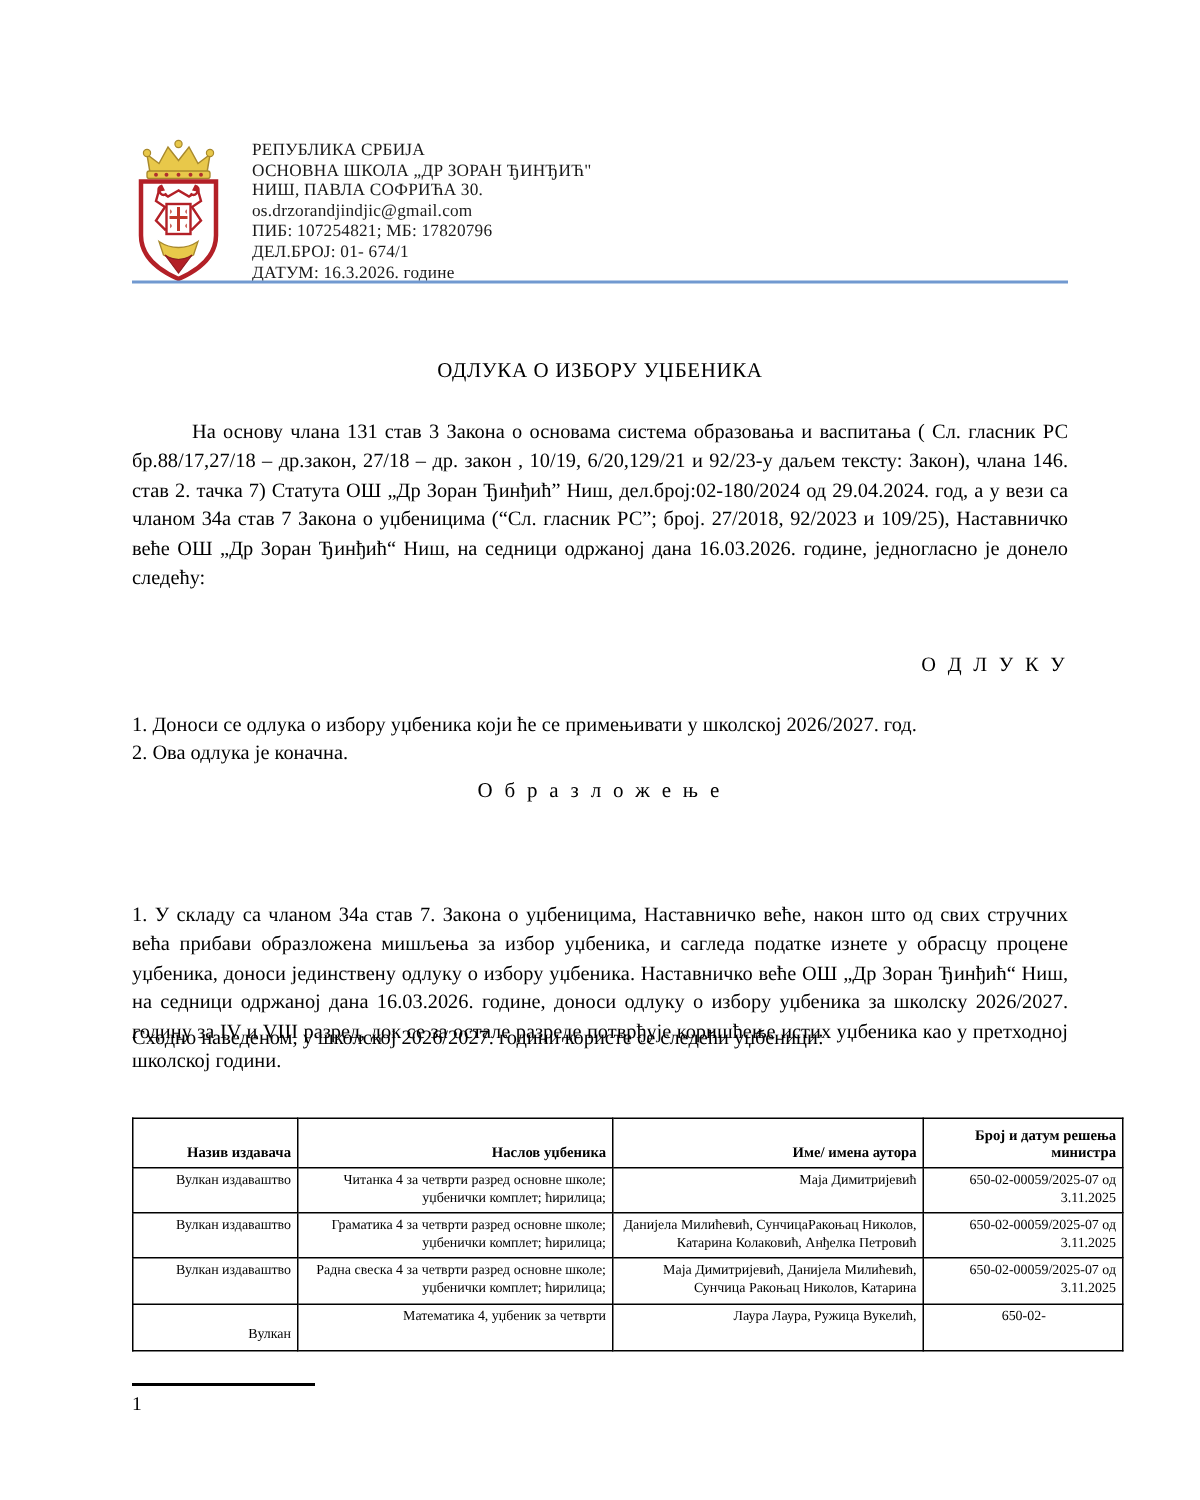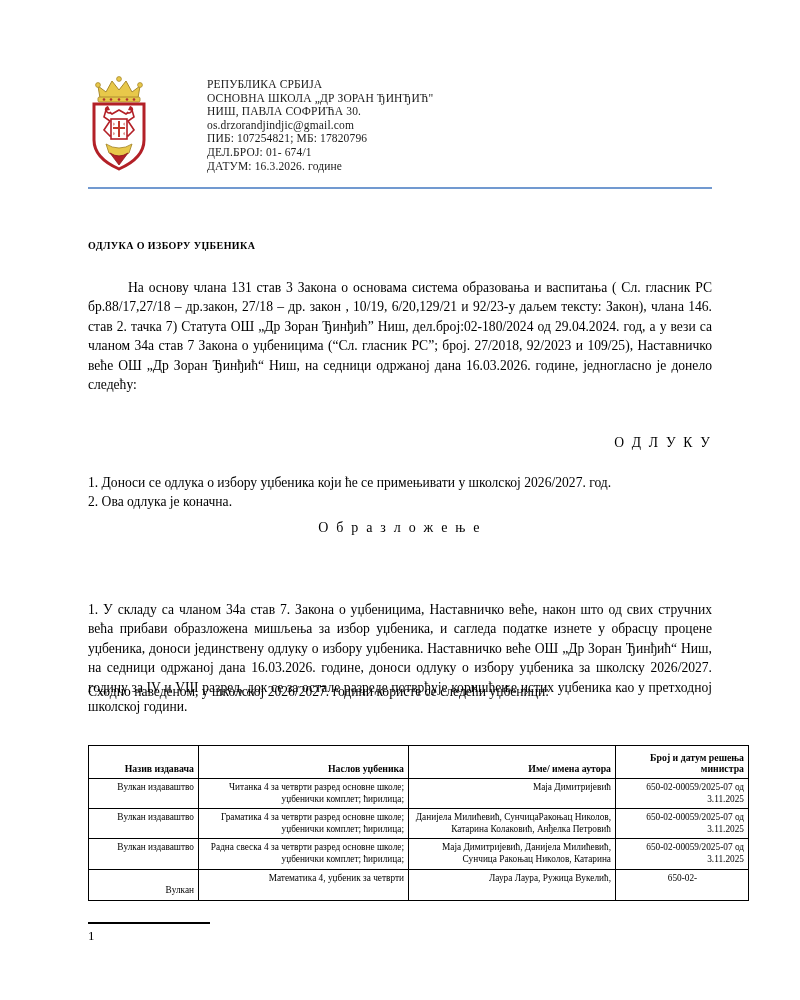--- a/index.html
+++ b/index.html
@@ -20,25 +20,24 @@
     height: 1000px;
     position: relative;
     background: #fff;
     box-sizing: border-box;
   }
 
   
   .letterhead {
     position: absolute;
     left: 88px;
-    top: 70px;
+    top: 86px;
     width: 624px;
     display: flex;
-    align-items: center;
-    gap: 39px;
+    align-items: flex-end;
   }
   .emblem {
     width: 62px;
     height: 98px;
     flex: 0 0 62px;
     margin-right: 18px;
     margin-top: 2px;
   }
   .emblem svg { display: block; }
 
@@ -60,23 +59,23 @@
     height: 2px;
     background: #7199d0;
   }
 
   
   .doc-title {
     position: absolute;
     left: 88px;
     top: 240px;
     width: 624px;
-    text-align: left;
-    font-size: 10px;
-    font-weight: bold;
+    text-align: center;
+    font-size: 14px;
+    font-weight: normal;
     letter-spacing: 0.4px;
   }
 
   .para {
     position: absolute;
     left: 88px;
     width: 624px;
     font-size: 13.6px;
     line-height: 19.4px;
     text-align: justify;

